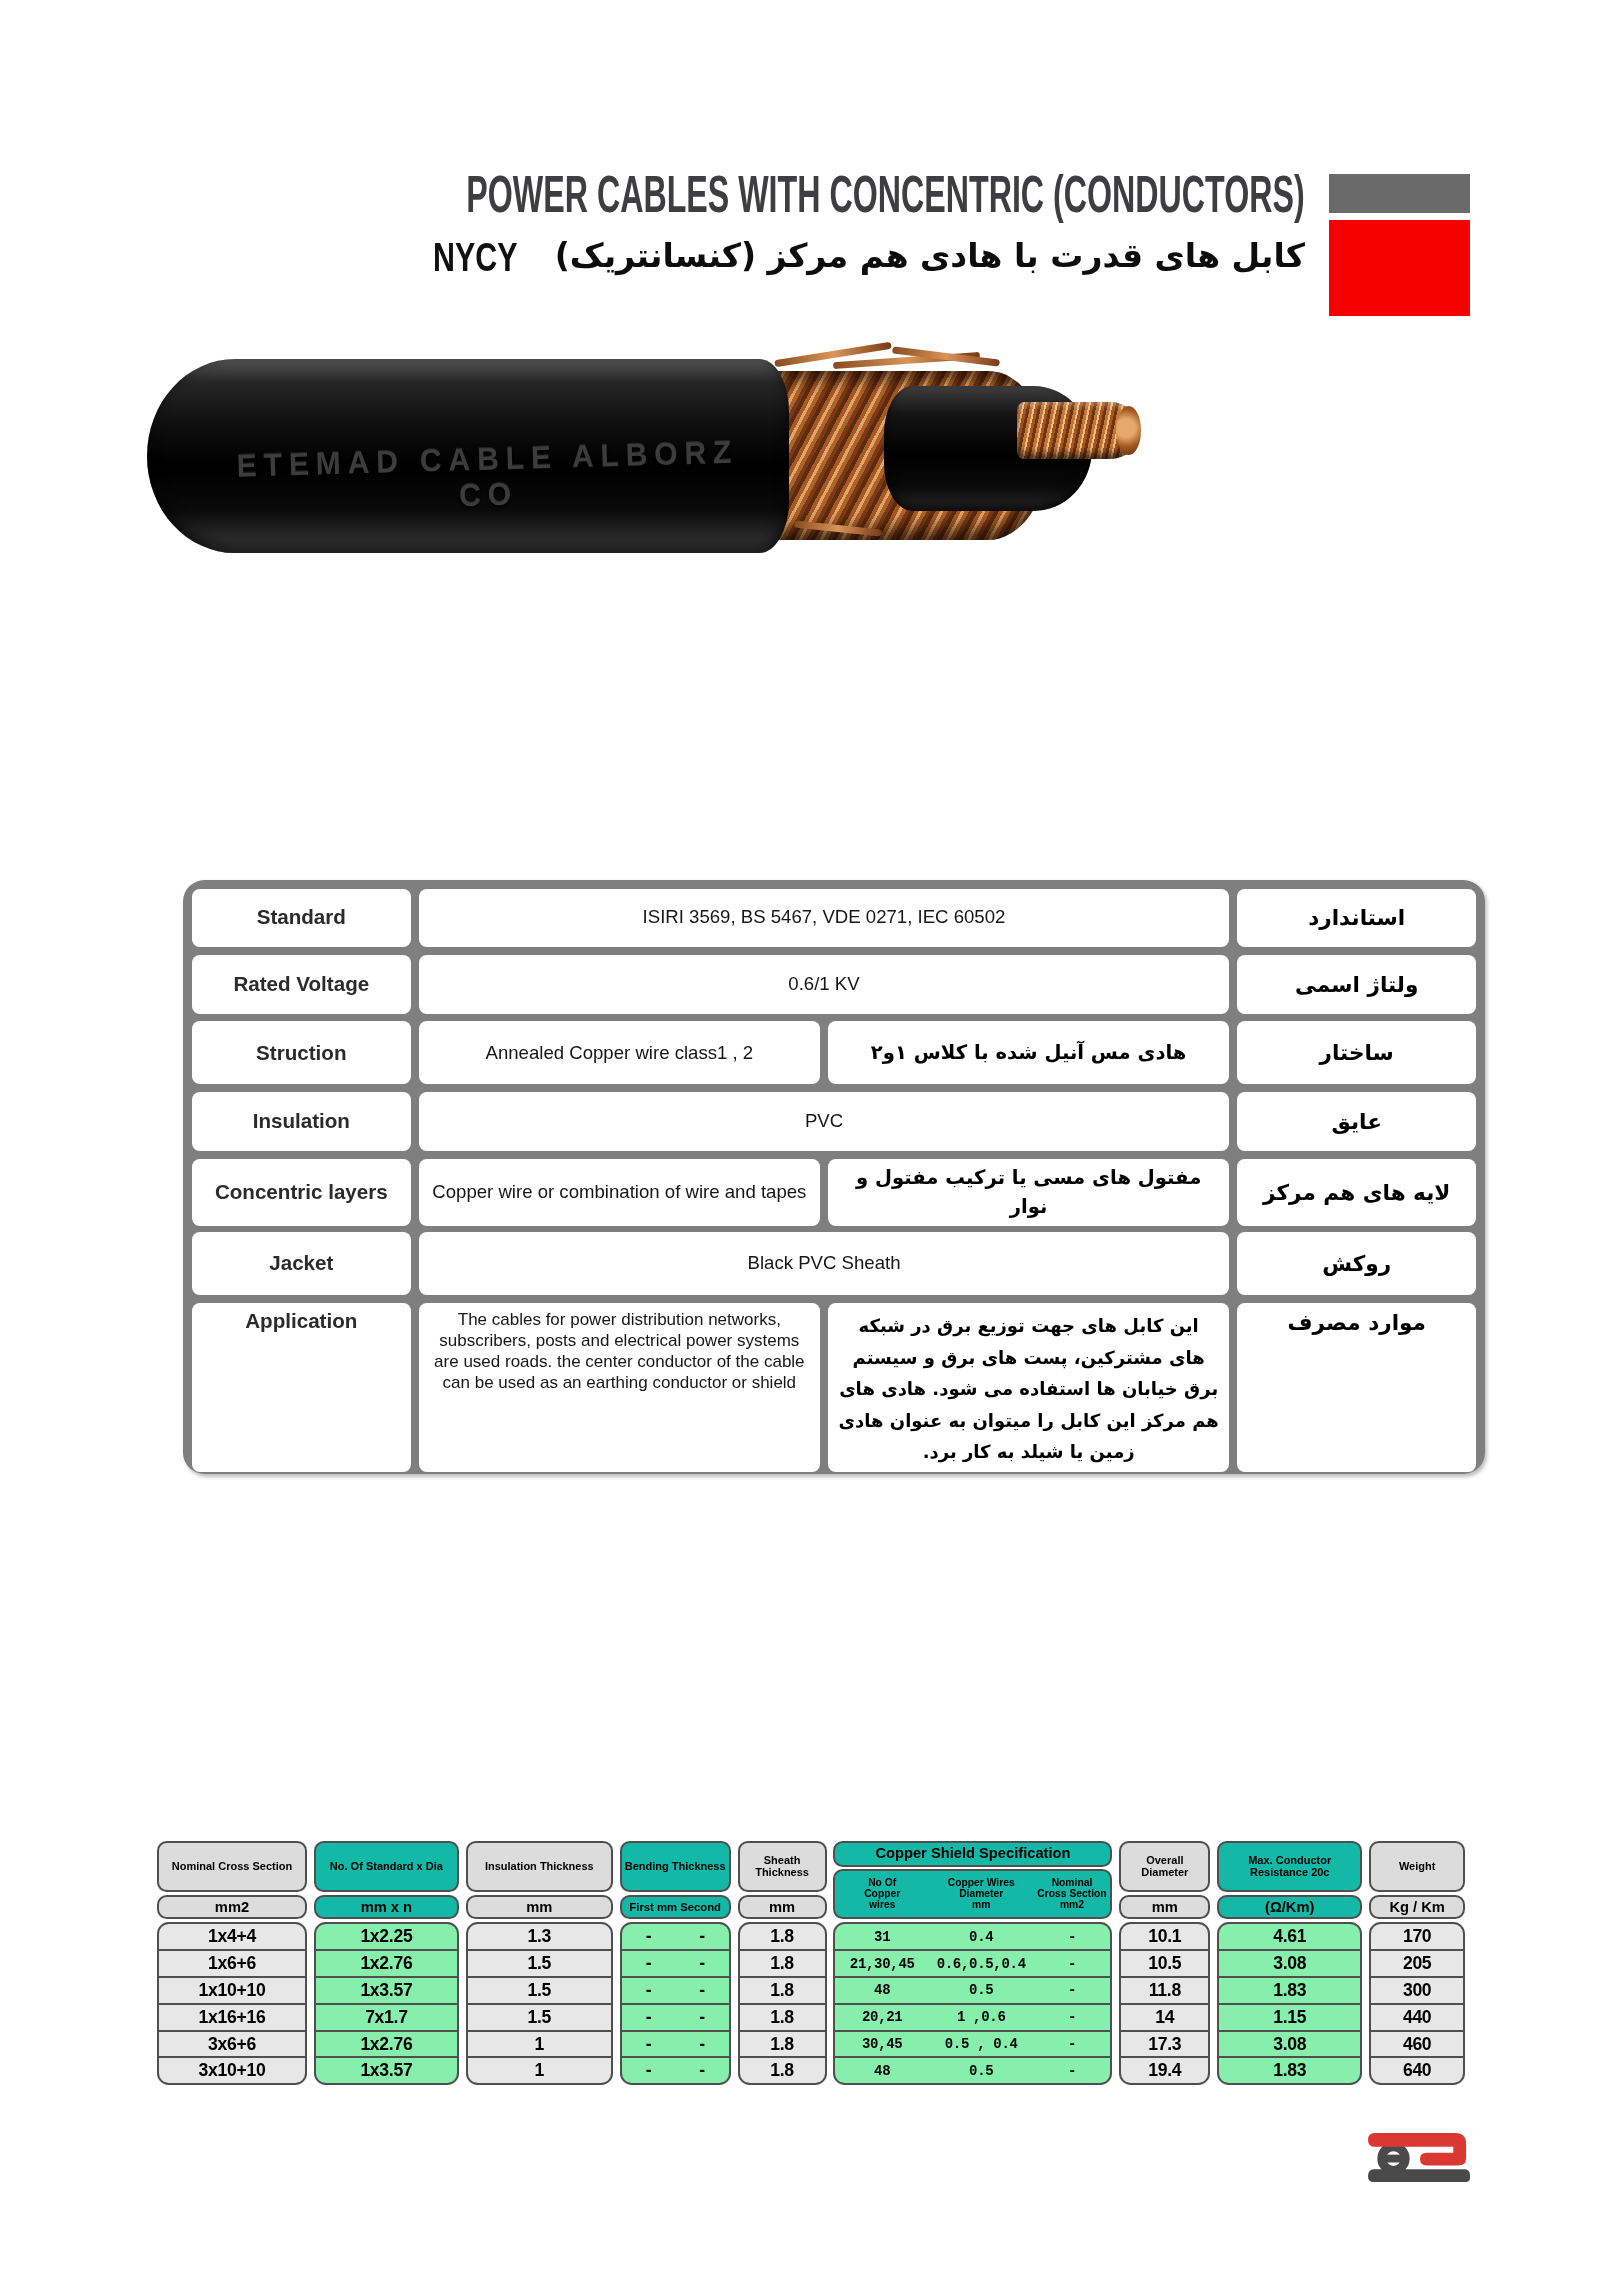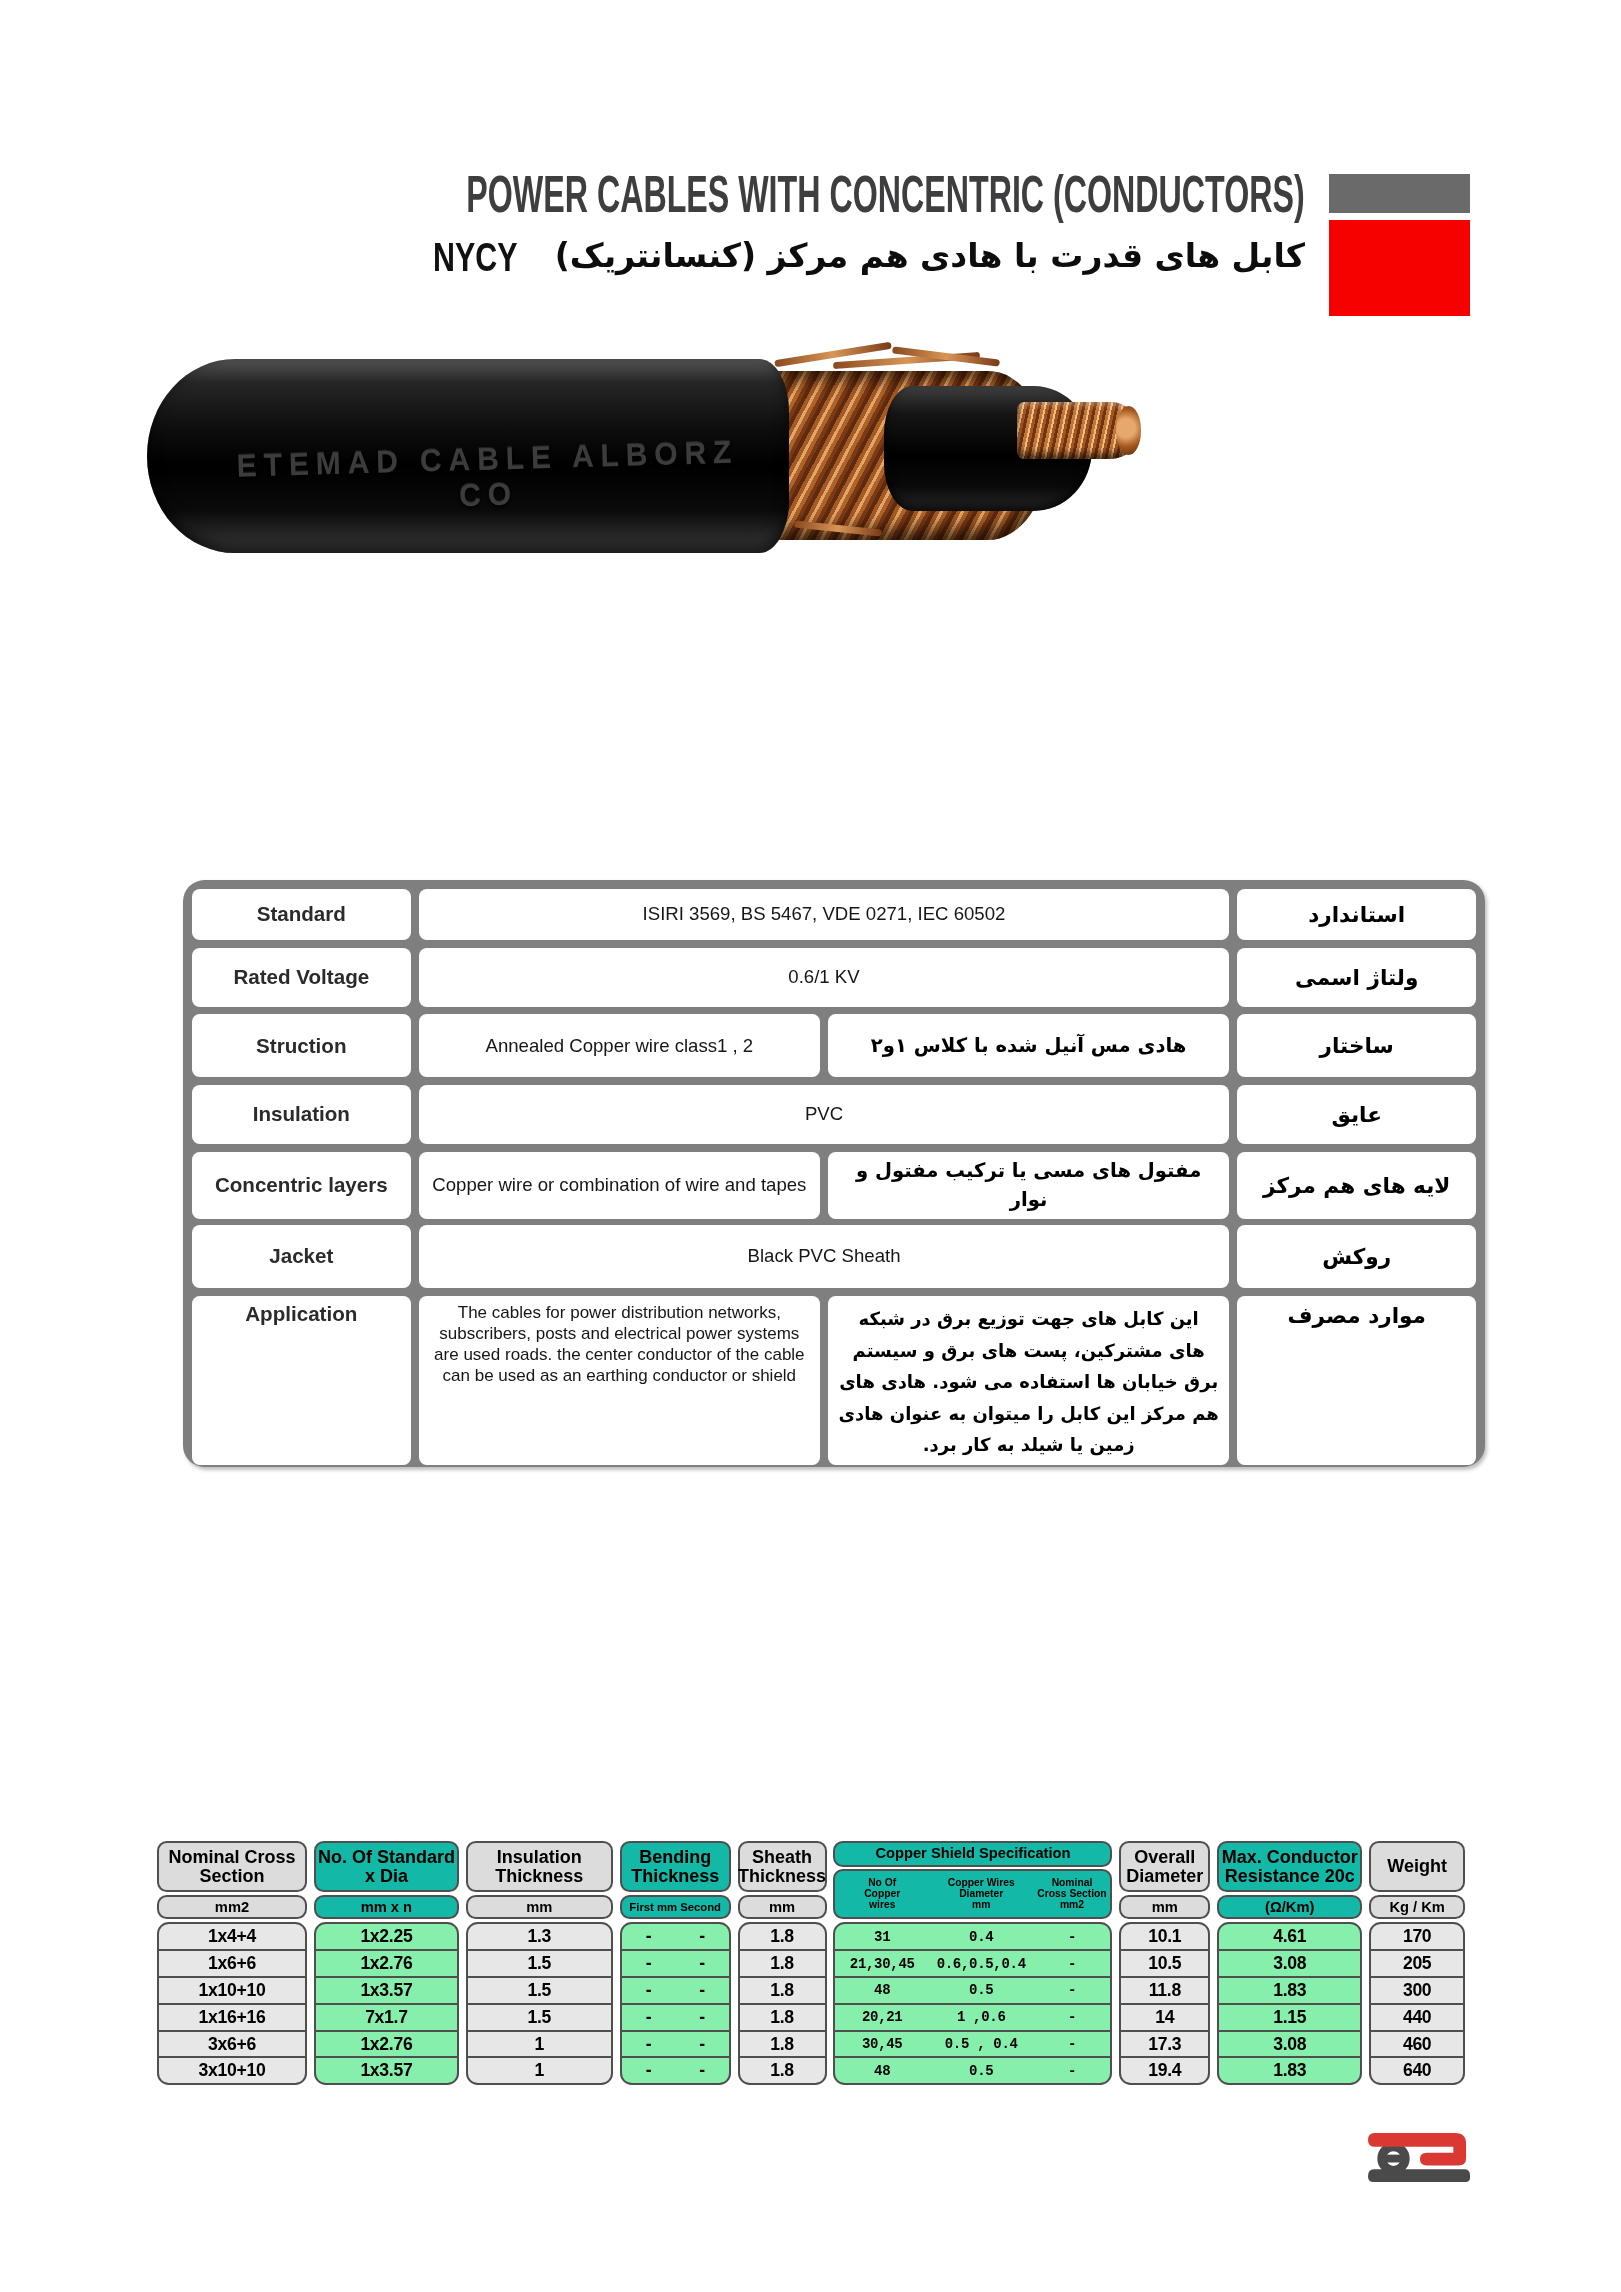--- a/index.html
+++ b/index.html
@@ -69,21 +69,21 @@
 
   
   .dtable{position:absolute;left:157px;top:1841px;display:flex;gap:6.9px;}
   .dcol{display:flex;flex-direction:column;gap:2.9px;}
   .dbox{border:2.9px solid #4f4f4f;border-radius:9.8px;box-sizing:border-box;
     display:flex;align-items:center;justify-content:center;text-align:center;}
   .light .dbox{background:#dcdcdc;}
   .dark  .dbox{background:#14b8a6;}
   .light .ddata{background:#e7e7e7;}
   .dark  .ddata{background:#86efac;}
-  .dhead{height:51px;font-weight:bold;font-size:18px;line-height:1.05;padding:2px;}
+  .dhead{height:51px;font-weight:bold;font-size:11px;line-height:1.05;padding:2px;}
   .dhead.small{height:25.5px;font-size:14.7px;}
   .dunit{height:24.5px;font-weight:bold;font-size:14.7px;}
   .dunit.tiny{font-size:11.3px;}
   .dsub{height:50px;display:grid;grid-template-columns:34% 38% 28%;align-items:center;}
   .dsub span{font-weight:bold;font-size:10.3px;line-height:1.05;white-space:pre-line;text-align:center;}
   .ddata{height:163px;border:2.9px solid #4f4f4f;border-radius:11.8px;box-sizing:border-box;
     display:flex;flex-direction:column;overflow:hidden;justify-content:center;}
   .drow{flex:1;display:flex;align-items:center;justify-content:center;
     font-weight:bold;font-size:17.6px;letter-spacing:-0.3px;}
   .drow + .drow{border-top:2.9px solid #4f4f4f;}
@@ -115,21 +115,21 @@
     <div class="fray f4"></div>
     <div class="jacket">
       <div class="brand">ETEMAD CABLE ALBORZ CO</div>
     </div>
     <div class="inner-sheath"></div>
     <div class="tip"></div>
   </div>
 
   <div class="spec">
 
-    <div class="srow merged" style="height:51px">
+    <div class="srow merged" style="height:58px">
       <div class="scell slabel">Standard</div>
       <div class="scell svalue">ISIRI 3569, BS 5467, VDE 0271, IEC 60502</div>
       <div class="scell slabel-fa">استاندارد</div>
     </div>
 
     <div class="srow merged" style="height:59px">
       <div class="scell slabel">Rated Voltage</div>
       <div class="scell svalue">0.6/1 KV</div>
       <div class="scell slabel-fa">ولتاژ اسمی</div>
     </div>

